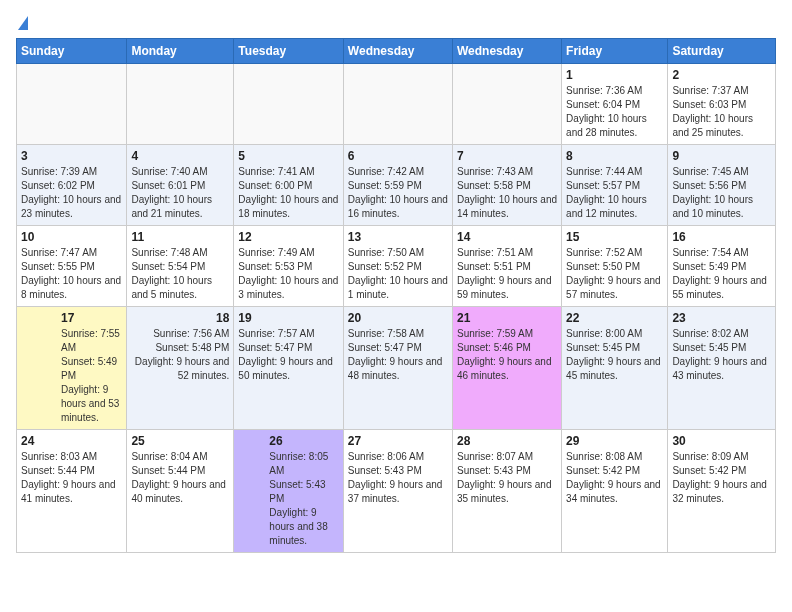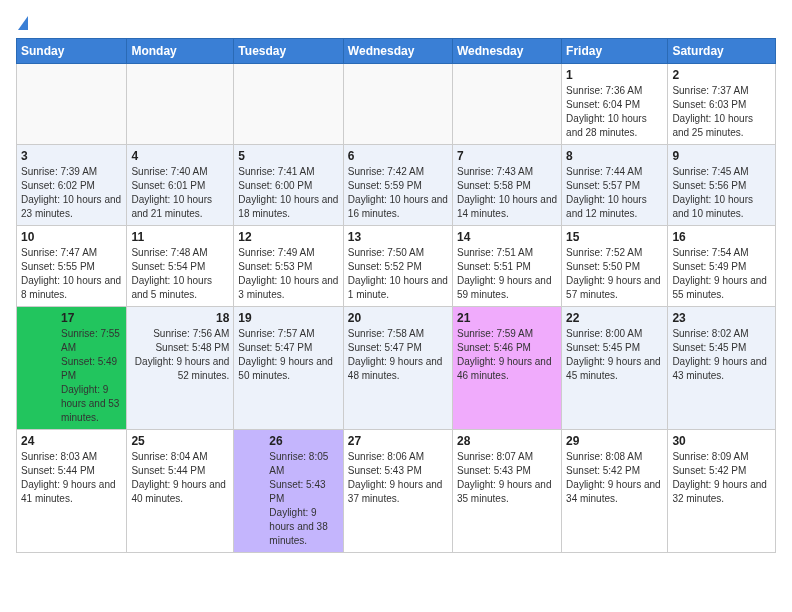--- a/index.html
+++ b/index.html
@@ -218,21 +218,21 @@
 Daylight: 9 hours and 57 minutes.</div>
         </td>
         <td class="alt-row" style="background: rgb(255, 255, 255);">
           <span class="day-num">16</span>
           <div class="day-info" style="white-space: pre-line;">Sunrise: 7:54 AM
 Sunset: 5:49 PM
 Daylight: 9 hours and 55 minutes.</div>
         </td>
       </tr>
       <tr>
-        <td style="background: #22c55e; padding-left: 44px;">
+        <td style="background: #fef9c3; padding-left: 44px;">
           <span class="day-num">17</span>
           <div class="day-info" style="white-space: pre-line;">Sunrise: 7:55 AM
 Sunset: 5:49 PM
 Daylight: 9 hours and 53 minutes.</div>
         </td>
         <td style="background: rgb(237, 242, 250); text-align: right;">
           <span class="day-num">18</span>
           <div class="day-info" style="white-space: pre-line;">Sunrise: 7:56 AM
 Sunset: 5:48 PM
 Daylight: 9 hours and 52 minutes.</div>

